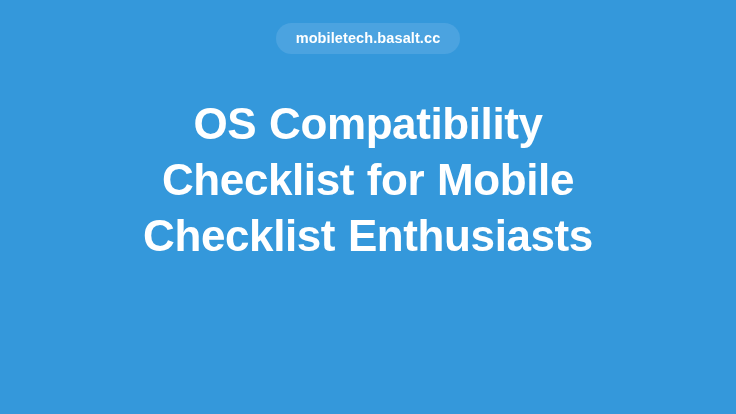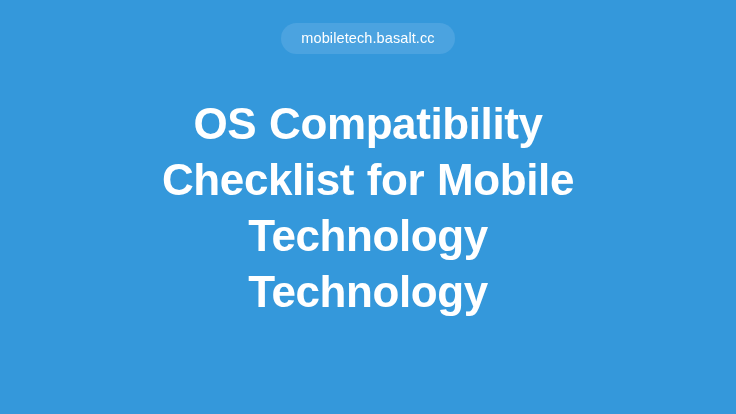--- a/index.html
+++ b/index.html
@@ -37,21 +37,21 @@
   .domain-badge {
     display: inline-flex;
     align-items: center;
     justify-content: center;
     height: 31px;
     padding: 0 20px;
     border-radius: 999px;
     background: #4ba3e0;
     color: #ffffff;
     font-size: 14.5px;
-    font-weight: normal;
+    font-weight: bold;
     letter-spacing: 0.1px;
     line-height: 1;
     white-space: nowrap;
   }
 
   
   .headline-wrap {
     width: 460px;
     margin-top: 42px;
     display: flex;
@@ -73,16 +73,16 @@
 </head>
 <body>
 
 <div class="card">
 
   <div class="badge-row">
     <span class="domain-badge">mobiletech.basalt.cc</span>
   </div>
 
   <div class="headline-wrap">
-    <h1 class="headline">OS Compatibility Checklist for Mobile Technology Technology</h1>
+    <h1 class="headline">OS Compatibility Checklist for Mobile Checklist Enthusiasts</h1>
   </div>
 
 </div>
 
 </body></html>

